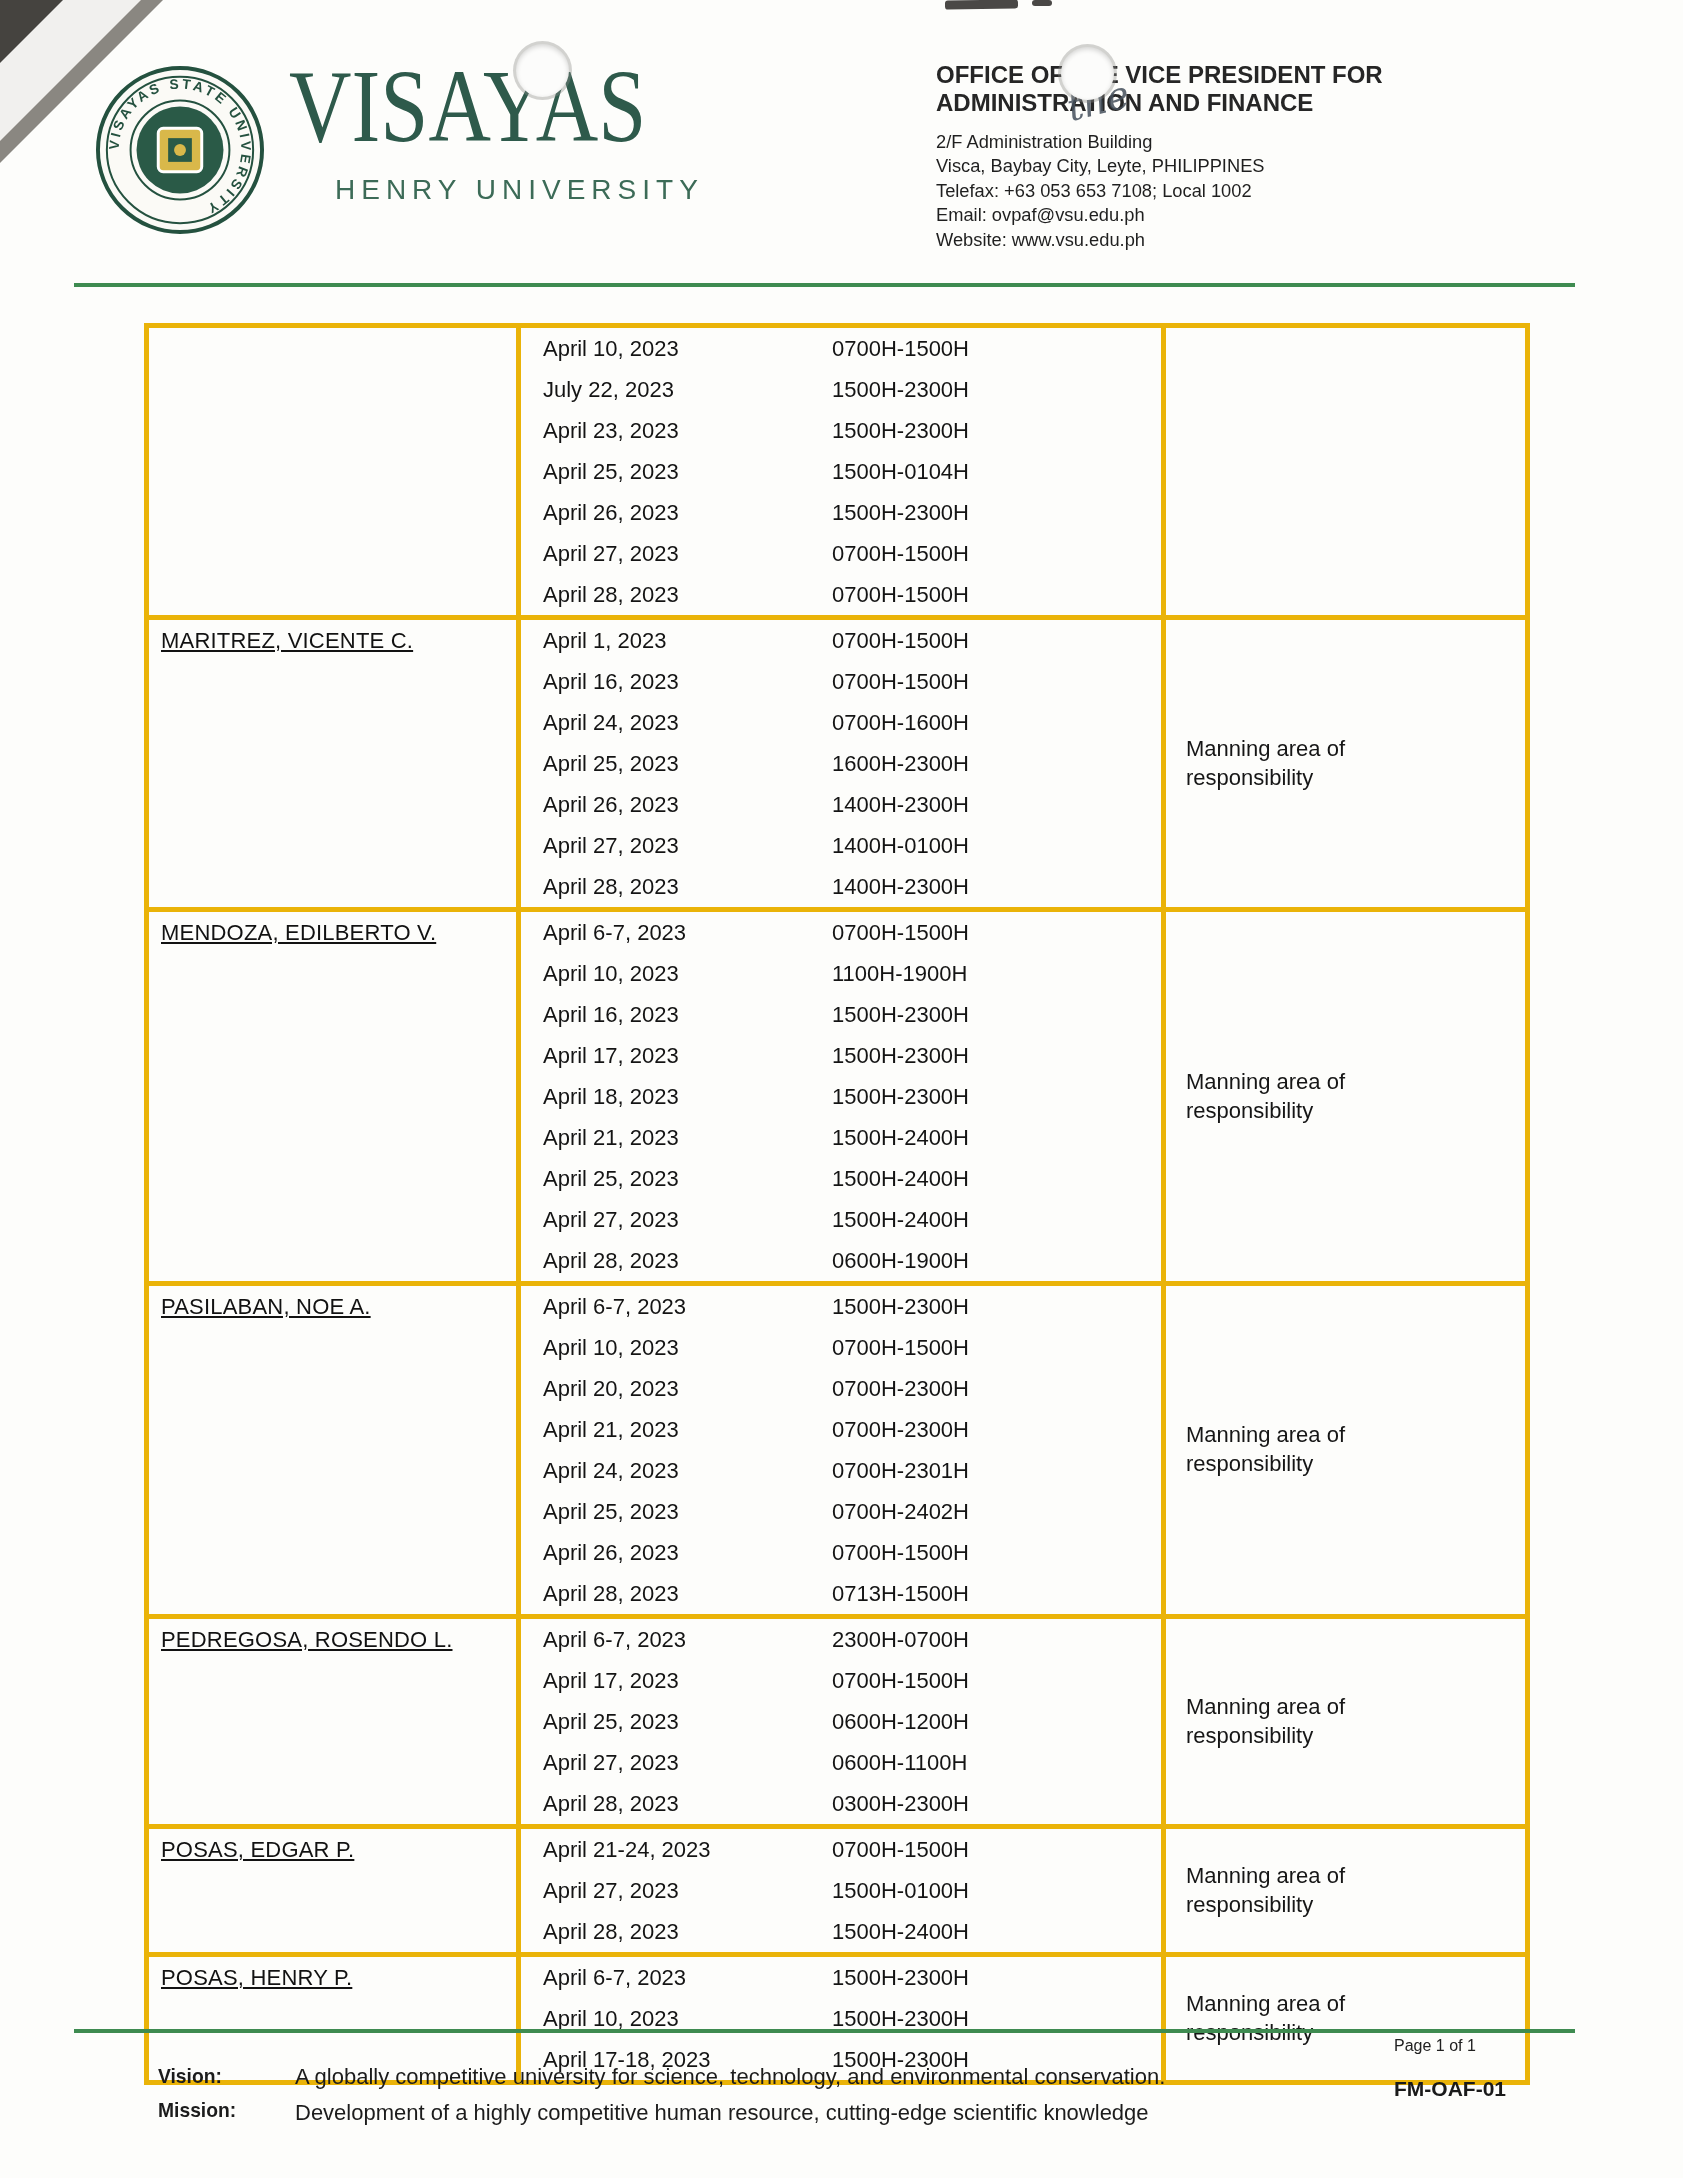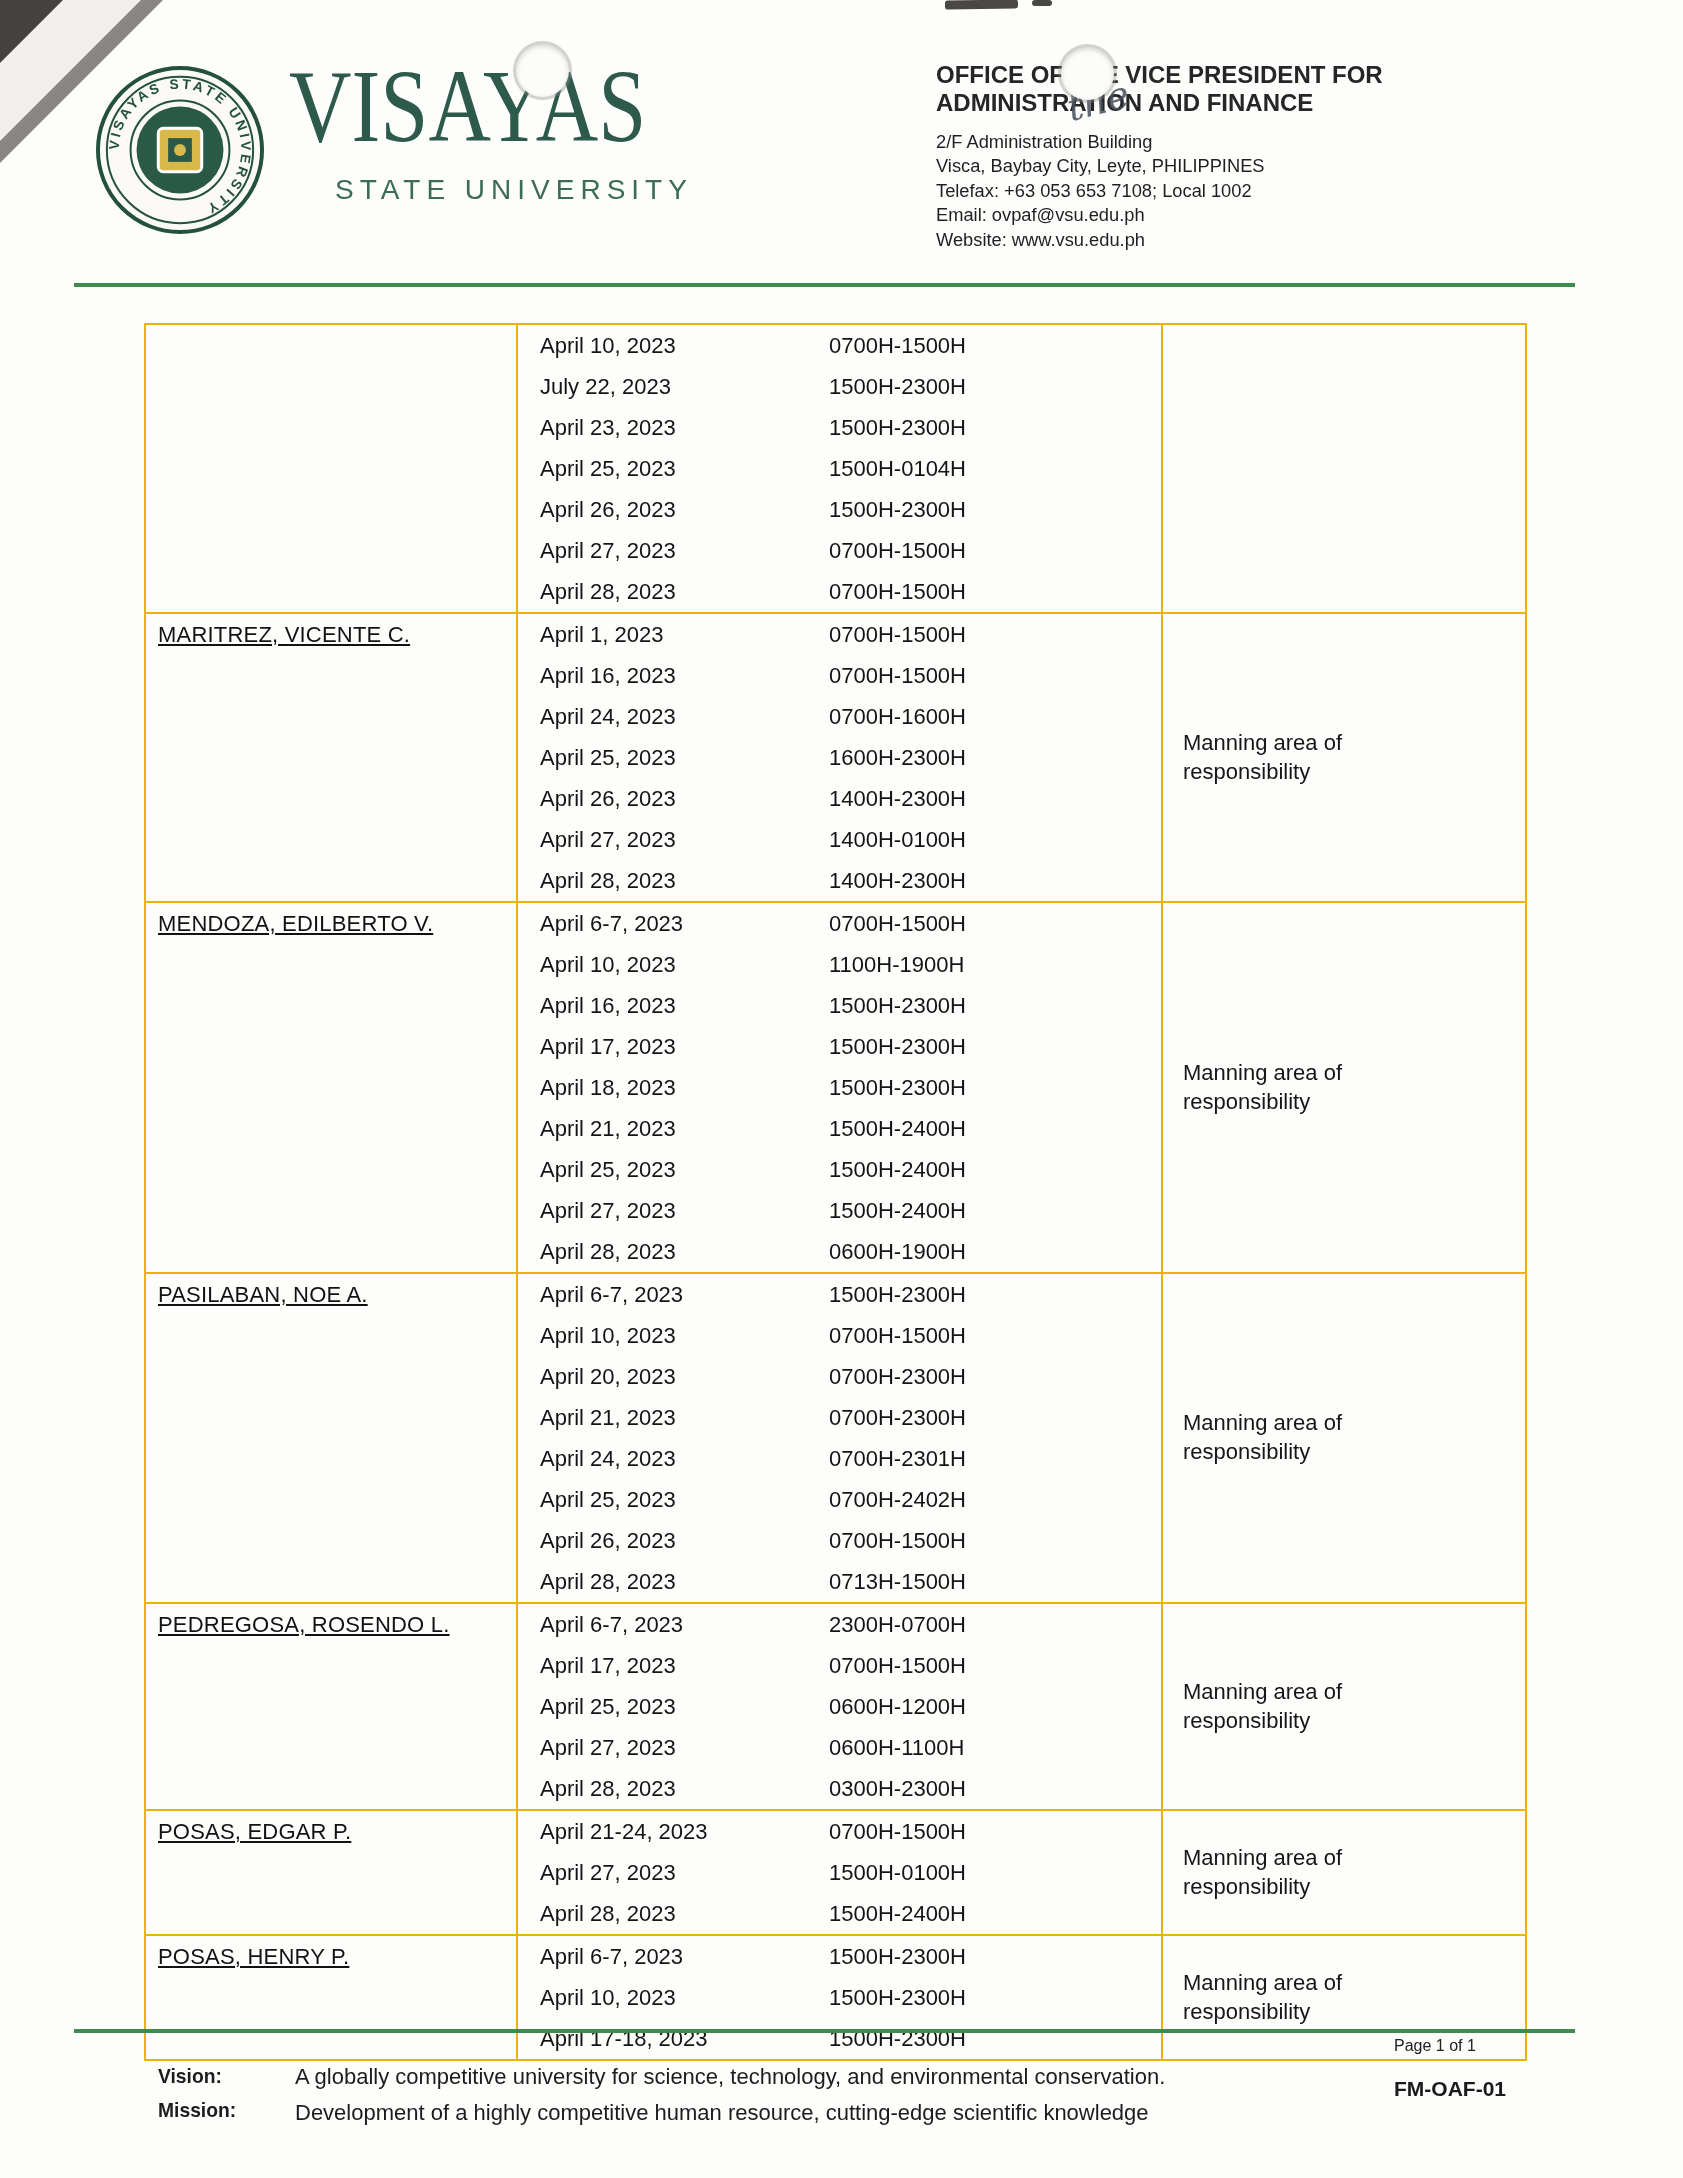--- a/index.html
+++ b/index.html
@@ -43,21 +43,21 @@
   .office { position:absolute; left:936px; top:61px; width:594px; }
   .office-title { font-size:24px; font-weight:bold; color:#262626; line-height:1.18; }
   .office-address { margin-top:12px; font-size:18.3px; line-height:1.34; color:#1f1f1f; }
   .rule { position:absolute; left:74px; width:1501px; height:4px; background:#3e8b50; }
   .rule-top { top:283px; }
   .rule-bottom { top:2029px; }
 
   
   .sched-table { position:absolute; left:144px; top:323px; width:1382px;
     border-collapse:collapse; table-layout:fixed; }
-  .sched-table td { border:2px solid #eab308; }
+  .sched-table td { border:5px solid #eab308; }
   .col-name  { width:372px; }
   .col-sched { width:645px; }
   .col-rem   { width:364px; }
   .cell-name { vertical-align:top; padding:7px 12px 0 12px; }
   .emp-name  { font-size:22px; color:#121212; letter-spacing:0.2px; line-height:1.3;text-decoration:underline; }
   .cell-sched { vertical-align:top; padding:0 0 0 22px; }
   .sched-line { display:flex; align-items:center; height:41px; font-size:22px; color:#141414; }
   .sched-date { width:289px; flex:none; }
   .sched-time { flex:none; }
   .cell-remark { vertical-align:middle; padding-left:20px; }
@@ -98,21 +98,21 @@
     <text font-size="14" fill="#24513f" font-family="Liberation Sans, sans-serif" letter-spacing="3" font-weight="bold">
       <textPath href="#sealArc">VISAYAS STATE UNIVERSITY</textPath>
     </text>
     <circle cx="86" cy="86" r="44" fill="#2a5a47"></circle>
     <rect x="64" y="64" width="44" height="44" rx="5" fill="#d9b84a" stroke="#ffffff" stroke-width="3"></rect>
     <rect x="74" y="74" width="24" height="24" fill="#2a5a47"></rect>
     <circle cx="86" cy="86" r="6" fill="#d9b84a"></circle>
   </svg>
 
   <div class="wordmark">VISAYAS</div>
-  <div class="wordmark-sub">STATE UNIVERSITY</div>
+  <div class="wordmark-sub">HENRY UNIVERSITY</div>
 
   <div class="office">
     <div class="office-title">OFFICE OF THE VICE PRESIDENT FOR</div>
     <div class="office-title">ADMINISTRATION AND FINANCE</div>
     <div class="office-address">
       <div>2/F Administration Building</div>
       <div>Visca, Baybay City, Leyte, PHILIPPINES</div>
       <div>Telefax: +63 053 653 7108; Local 1002</div>
       <div>Email: ovpaf@vsu.edu.ph</div>
       <div>Website: www.vsu.edu.ph</div>

